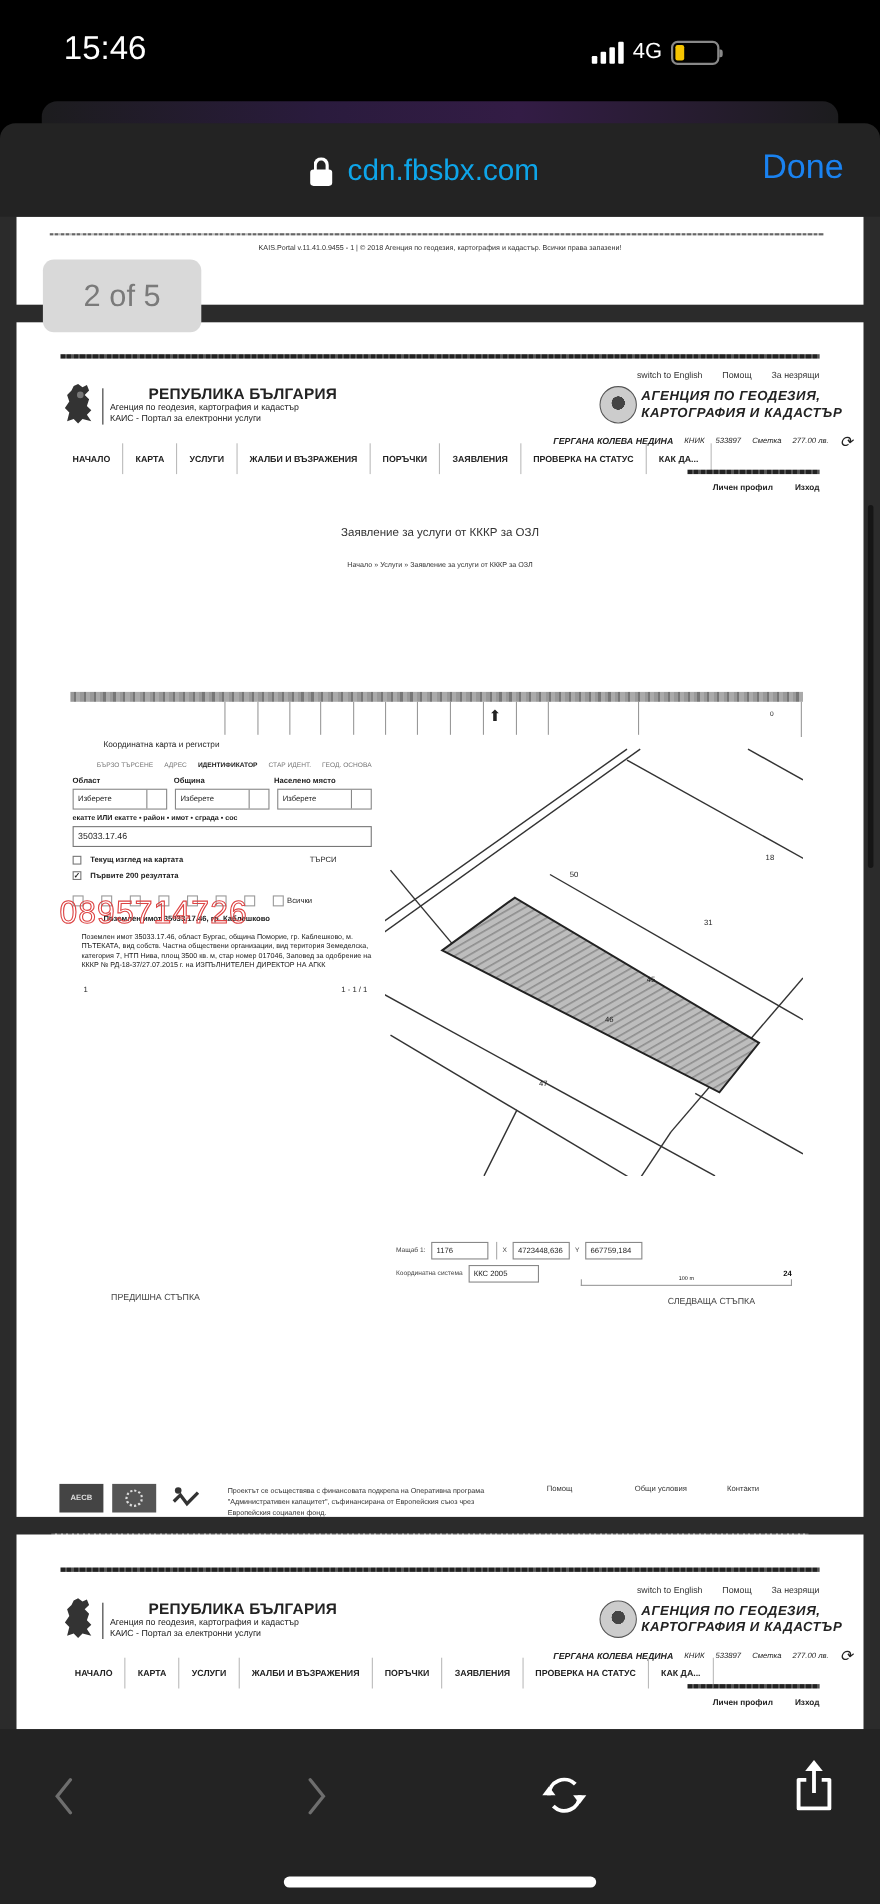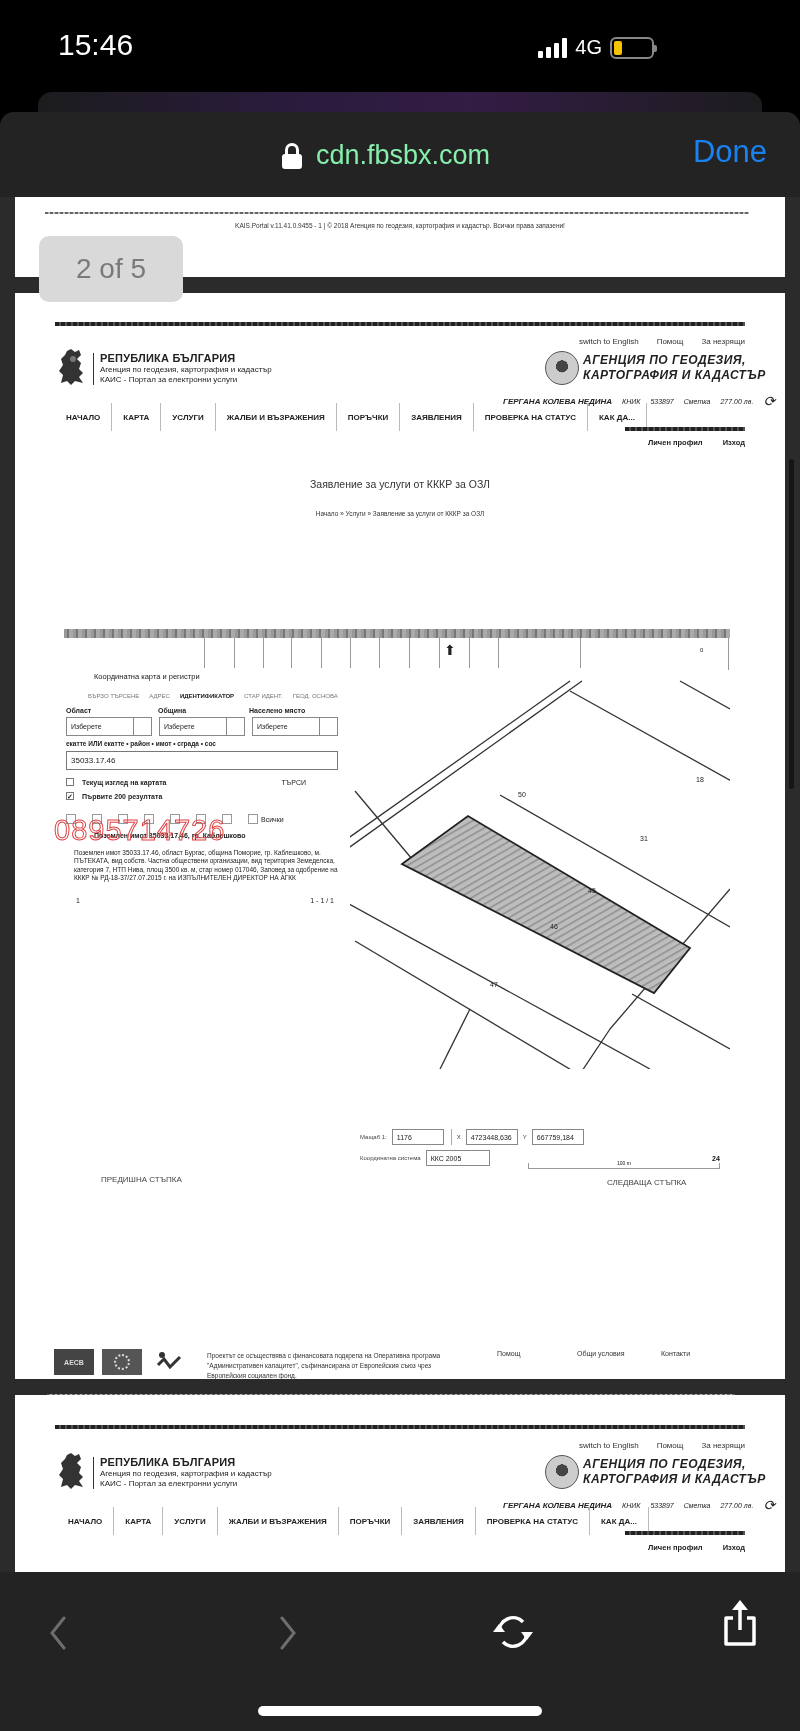--- a/index.html
+++ b/index.html
@@ -21,39 +21,39 @@
   .back-sheet { position: absolute; left: 38px; top: 92px; width: 724px; height: 40px; border-radius: 14px 14px 0 0;
     background: linear-gradient(90deg, #1c1c1e 0%, #2a1b3d 35%, #331c45 60%, #1c1c1e 100%); }
 
   
   .sheet { position: absolute; left: 0; top: 112px; width: 800px; height: 1619px; background: #232323; border-radius: 14px 14px 0 0; overflow: hidden; }
   .url-bar { position: absolute; left: 0; top: 0; width: 800px; height: 85px; }
   .url-center { position: absolute; left: 282px; top: 28px; display: flex; align-items: center; gap: 14px; }
   .lock-icon { width: 20px; height: 26px; position: relative; }
   .lock-icon .shackle { position: absolute; left: 3px; top: 0; width: 14px; height: 14px; border: 3px solid #fff; border-bottom: none; border-radius: 7px 7px 0 0; }
   .lock-icon .body { position: absolute; left: 0; top: 11px; width: 20px; height: 15px; background: #fff; border-radius: 3px; }
-  .url-text { color: #86efac; font-size: 27px; }
+  .url-text { color: #0ea5e9; font-size: 27px; }
   .done-btn { position: absolute; right: 33px; top: 22px; color: #1a82f0; font-size: 31px; font-weight: 500; }
 
   
   .viewer { position: absolute; left: 0; top: 85px; width: 800px; height: 1375px; background: #2b2b2b; overflow: hidden; }
   .page { position: absolute; left: 15px; width: 770px; background: #fff; }
   .scrollbar { position: absolute; right: 6px; top: 262px; width: 5px; height: 330px; background: #151515; border-radius: 3px; }
 
   .page-counter { position: absolute; left: 39px; top: 236px; width: 144px; height: 66px; background: #d9d9d9; border-radius: 10px;
     display: flex; align-items: center; justify-content: center; font-size: 28px; color: #7a7a7a; z-index: 5; }
 
   .dotline { height: 2px; background: repeating-linear-gradient(90deg, #666 0 3px, #bbb 3px 5px); }
   .thickline { height: 4px; background: repeating-linear-gradient(90deg, #222 0 4px, #555 4px 6px); }
 
   
   .kais-top-links { position: absolute; right: 40px; display: flex; gap: 18px; font-size: 8px; color: #333; }
   .crest { position: absolute; width: 32px; height: 40px; }
   .rep-block { position: absolute; font-size: 8px; line-height: 10px; color: #222; padding-left: 6px; border-left: 1px solid #333; }
-  .rep-block b { font-size: 11px; letter-spacing: 0.2px; }
+  .rep-block b { font-size: 14px; letter-spacing: 0.2px; margin-left: 35px; }
   .agency-logo { position: absolute; display: flex; align-items: center; gap: 4px; }
   .globe { width: 34px; height: 34px; border-radius: 50%; border: 1px solid #555;
     background: radial-gradient(circle at 50% 45%, #444 0 25%, #ccc 26% 100%); }
   .agency-text { font-size: 12px; font-weight: bold; font-style: italic; line-height: 15px; color: #222; letter-spacing: 0.5px; }
   .user-line { position: absolute; display: flex; align-items: center; gap: 10px; font-size: 7px; color: #222; font-style: italic; }
   .user-line b { font-size: 8px; }
   .nav { position: absolute; display: flex; align-items: center; height: 28px; font-size: 8px; font-weight: bold; color: #222; }
   .nav .nav-item { padding: 0 11px; height: 28px; display: flex; align-items: center; border-right: 1px solid #bbb; }
   .nav .nav-item:first-child { padding-left: 0; }
   .profile-links { position: absolute; display: flex; gap: 20px; font-size: 7.5px; font-weight: bold; color: #222; }

